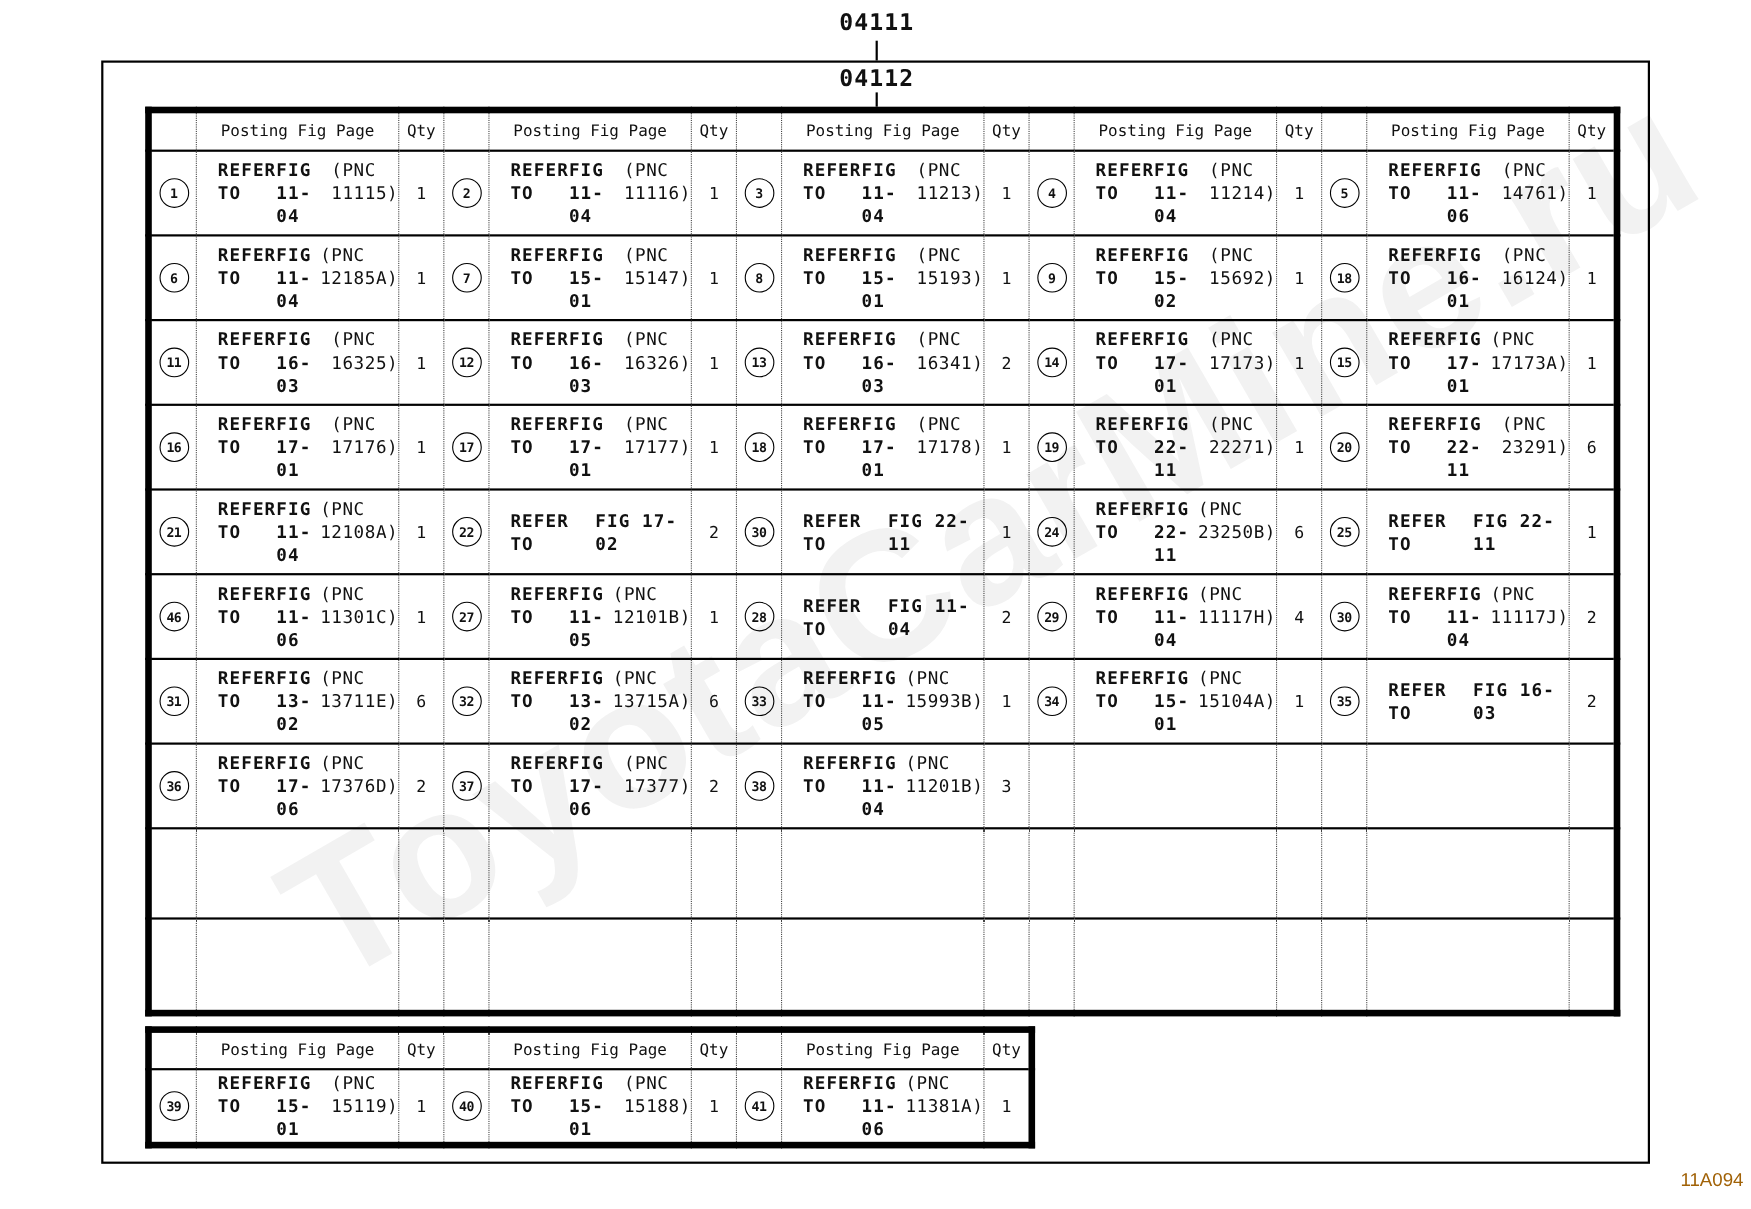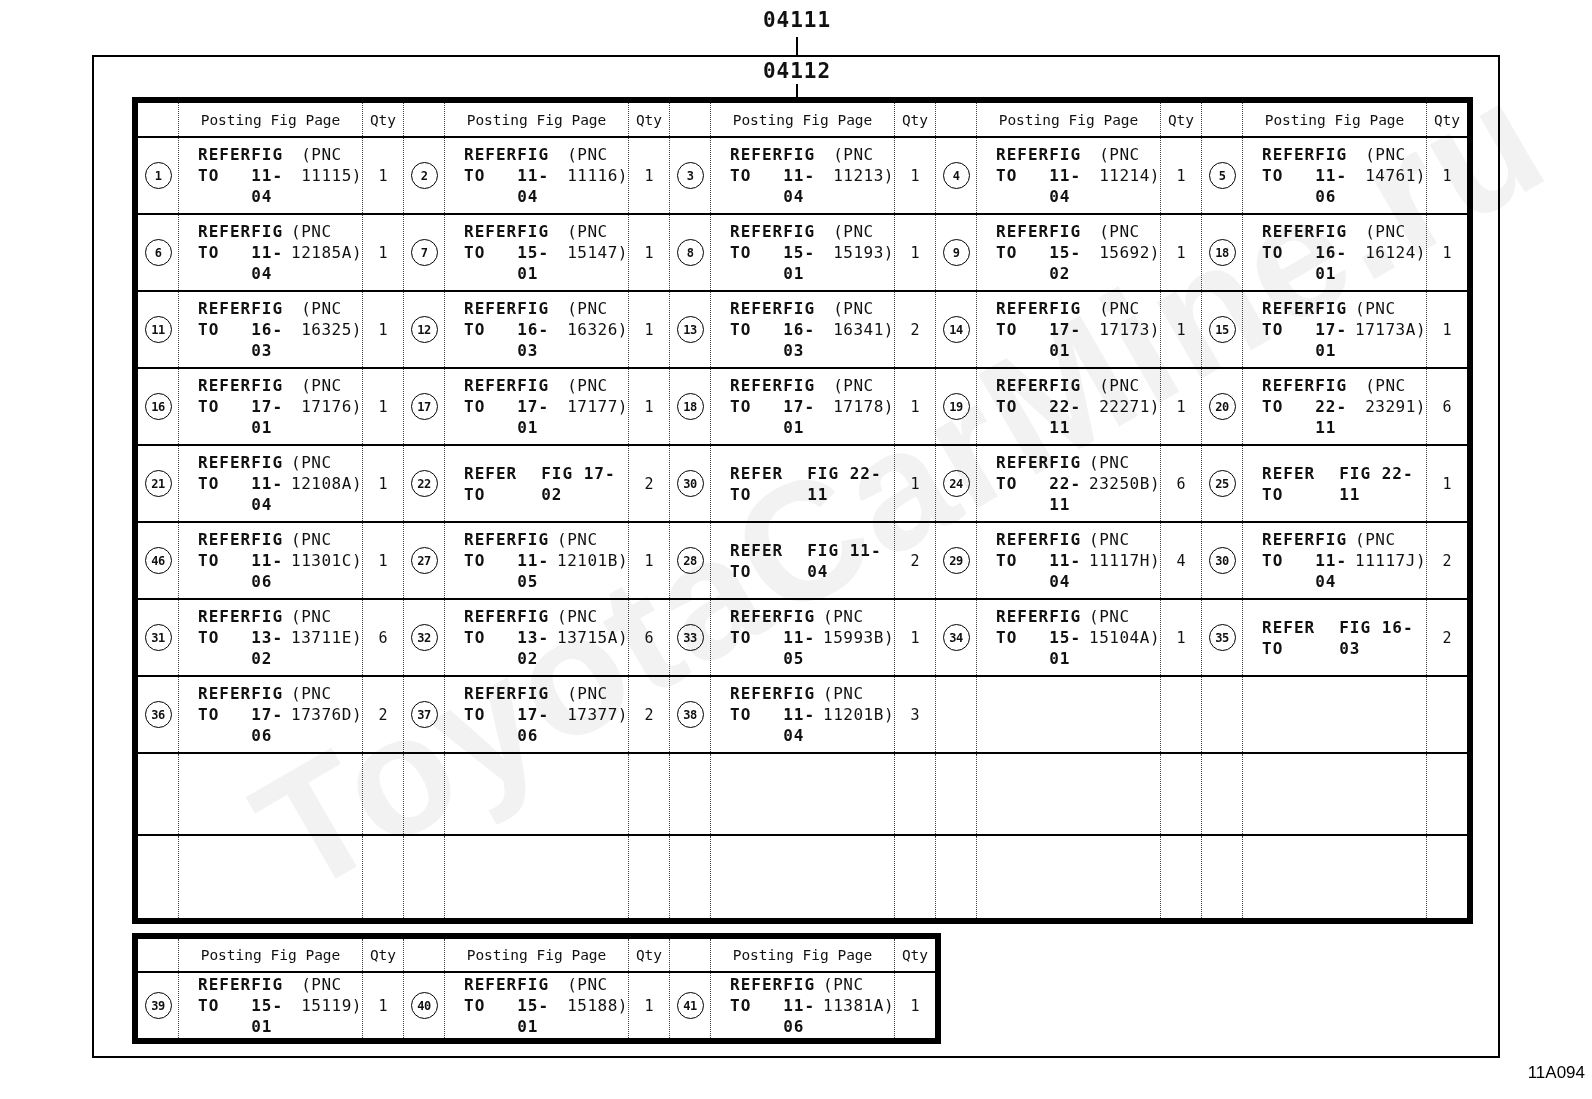--- a/index.html
+++ b/index.html
@@ -56,21 +56,21 @@
   }
   td.col-page .cellbox {
     display:flex; flex-direction:row; justify-content:center;
     padding-left:19px; line-height:21px; font-size:16px; letter-spacing:1px;
   }
   td.col-page .l1, td.col-page .l2 { font-weight:bold; }
   td.col-page .l3 { font-weight:normal; letter-spacing:0.5px; }
   td.col-qty { text-align:center; font-size:15px; font-weight:normal; }
   .doc-code {
     position:absolute; left:1485px; top:1063px; width:100px; text-align:right;
-    font-family:"Liberation Sans", sans-serif; font-size:17px; color:#000000; z-index:2;
+    font-family:"Liberation Sans", sans-serif; font-size:17px; color:#a16207; z-index:2;
   }
 </style>
 </head>
 <body>
 
 <div class="page">
   <div class="watermark">ToyotaCarMine.ru</div>
 
   <div class="title-top">04111</div>
   <div class="tick tick-1"></div>

